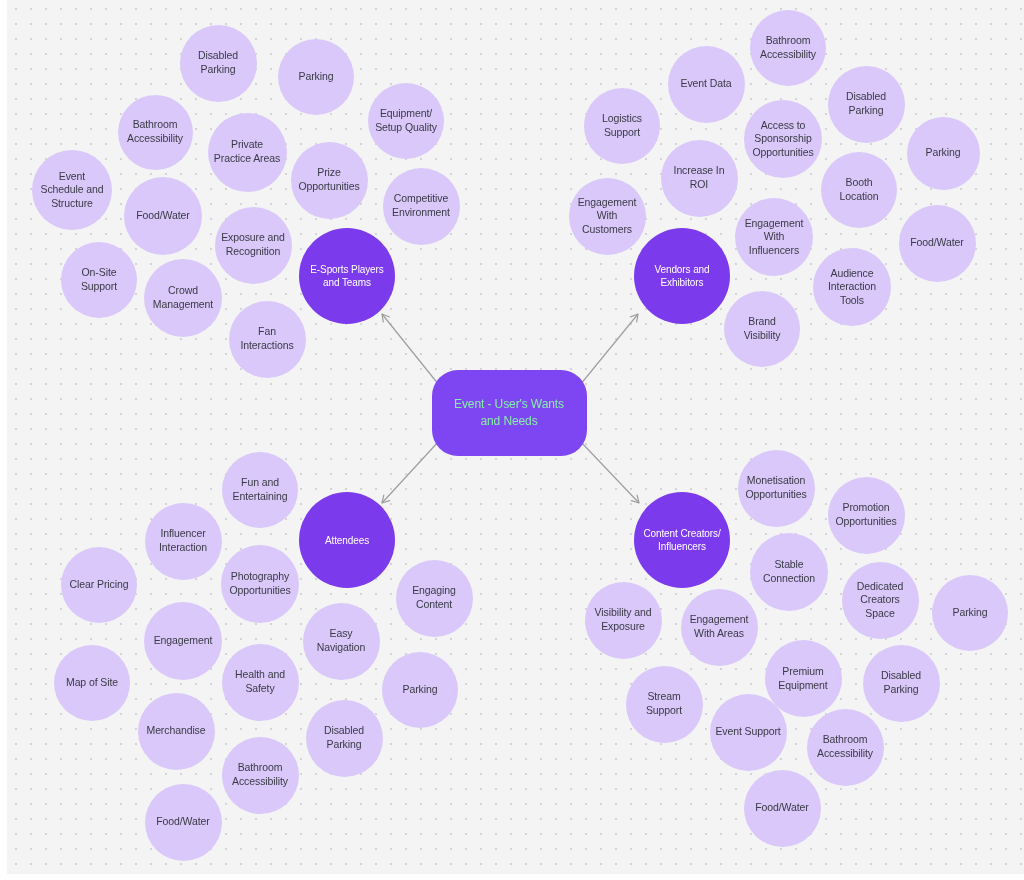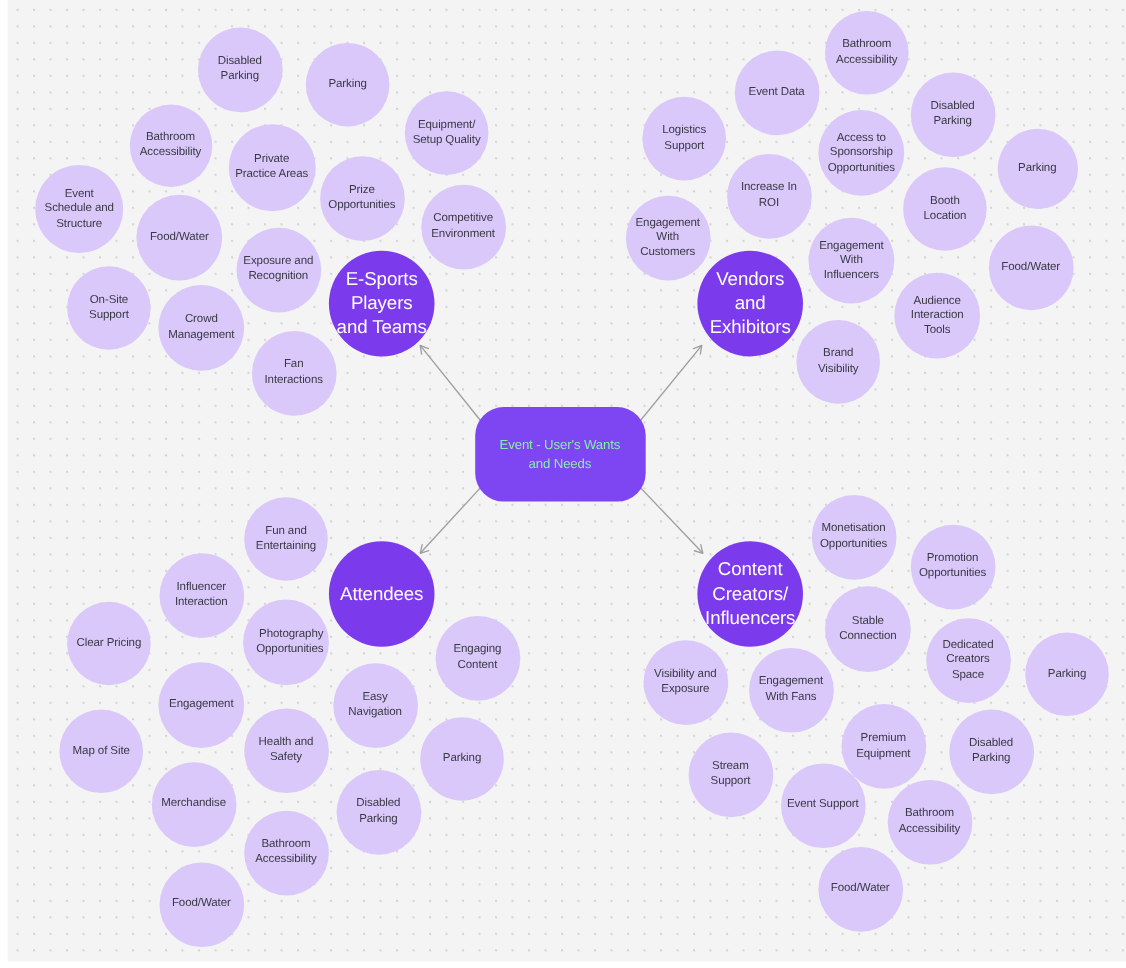--- a/index.html
+++ b/index.html
@@ -49,21 +49,21 @@
   .leaf {
     border-radius: 50%;
     background: #d9c8f9;
     color: #3a3a46;
     font-size: 10.5px;
   }
   .branch {
     border-radius: 50%;
     background: #7c3aed;
     color: #ffffff;
-    font-size: 17px;
+    font-size: 10px;
   }
   .root {
     border-radius: 26px;
     background: #7e45f3;
     color: #86efac;
     font-size: 12px;
     z-index: 3;
   }
   .root .lbl { padding: 0 18px; line-height: 1.45; }
 </style>
@@ -176,21 +176,21 @@
       </div>
       <div class="node branch" style="left: 292px; top: 492px; width: 96px; height: 96px;">
         <span class="lbl">Attendees</span>
       </div>
       <div class="node leaf" style="left: 215px; top: 452px; width: 76px; height: 76px;">
         <span class="lbl">Fun and Entertaining</span>
       </div>
       <div class="node leaf" style="left: 137.5px; top: 502.5px; width: 77px; height: 77px;">
         <span class="lbl">Influencer Interaction</span>
       </div>
-      <div class="node leaf" style="left: 214px; top: 545px; width: 78px; height: 78px; text-align: right;">
+      <div class="node leaf" style="left: 214px; top: 545px; width: 78px; height: 78px;">
         <span class="lbl">Photography Opportunities</span>
       </div>
       <div class="node leaf" style="left: 388.5px; top: 559.5px; width: 77px; height: 77px;">
         <span class="lbl">Engaging Content</span>
       </div>
       <div class="node leaf" style="left: 54px; top: 547px; width: 76px; height: 76px;">
         <span class="lbl">Clear Pricing</span>
       </div>
       <div class="node leaf" style="left: 295.5px; top: 602.5px; width: 77px; height: 77px;">
         <span class="lbl">Easy Navigation</span>
@@ -234,21 +234,21 @@
       <div class="node leaf" style="left: 834.5px; top: 561.5px; width: 77px; height: 77px;">
         <span class="lbl">Dedicated Creators Space</span>
       </div>
       <div class="node leaf" style="left: 925px; top: 575px; width: 76px; height: 76px;">
         <span class="lbl">Parking</span>
       </div>
       <div class="node leaf" style="left: 577.5px; top: 581.5px; width: 77px; height: 77px; text-align: center;">
         <span class="lbl">Visibility and Exposure</span>
       </div>
       <div class="node leaf" style="left: 673.5px; top: 588.5px; width: 77px; height: 77px;">
-        <span class="lbl">Engagement With Fans</span>
+        <span class="lbl">Engagement With Areas</span>
       </div>
       <div class="node leaf" style="left: 757.5px; top: 640px; width: 77px; height: 77px;">
         <span class="lbl">Premium Equipment</span>
       </div>
       <div class="node leaf" style="left: 855.5px; top: 644.5px; width: 77px; height: 77px;">
         <span class="lbl">Disabled Parking</span>
       </div>
       <div class="node leaf" style="left: 618.5px; top: 665.5px; width: 77px; height: 77px;">
         <span class="lbl">Stream Support</span>
       </div>

